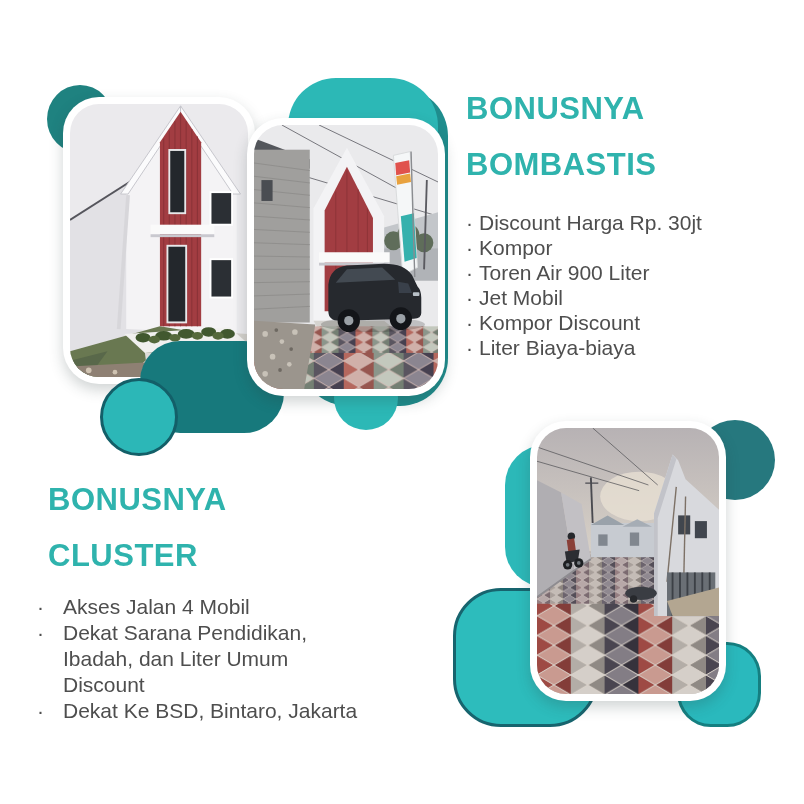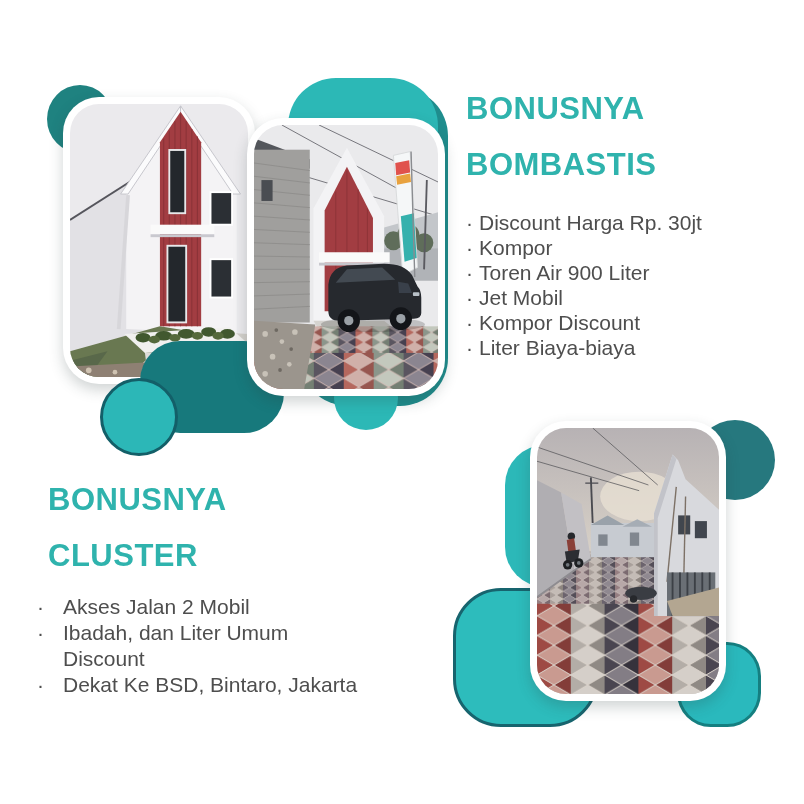--- a/index.html
+++ b/index.html
@@ -367,26 +367,27 @@
 
   <div class="section" id="fasilitas-section">
     <div class="headline">
       <span>BONUSNYA</span>
       <span>CLUSTER</span>
     </div>
     <ul class="bullets">
       <li>
         <span class="dot">·</span>
         <span class="txt">
-            <span>Akses Jalan 2 Mobil</span>
+            <span>Akses Jalan 4 Mobil</span>
           </span>
       </li>
       <li>
         <span class="dot">·</span>
         <span class="txt">
+          <span>Dekat Sarana Pendidikan,</span>
           <span>Ibadah, dan Liter Umum</span>
           <span>Discount</span>
         </span>
       </li>
       <li>
         <span class="dot">·</span>
         <span class="txt">
             <span>Dekat Ke BSD, Bintaro, Jakarta</span>
           </span>
       </li>

